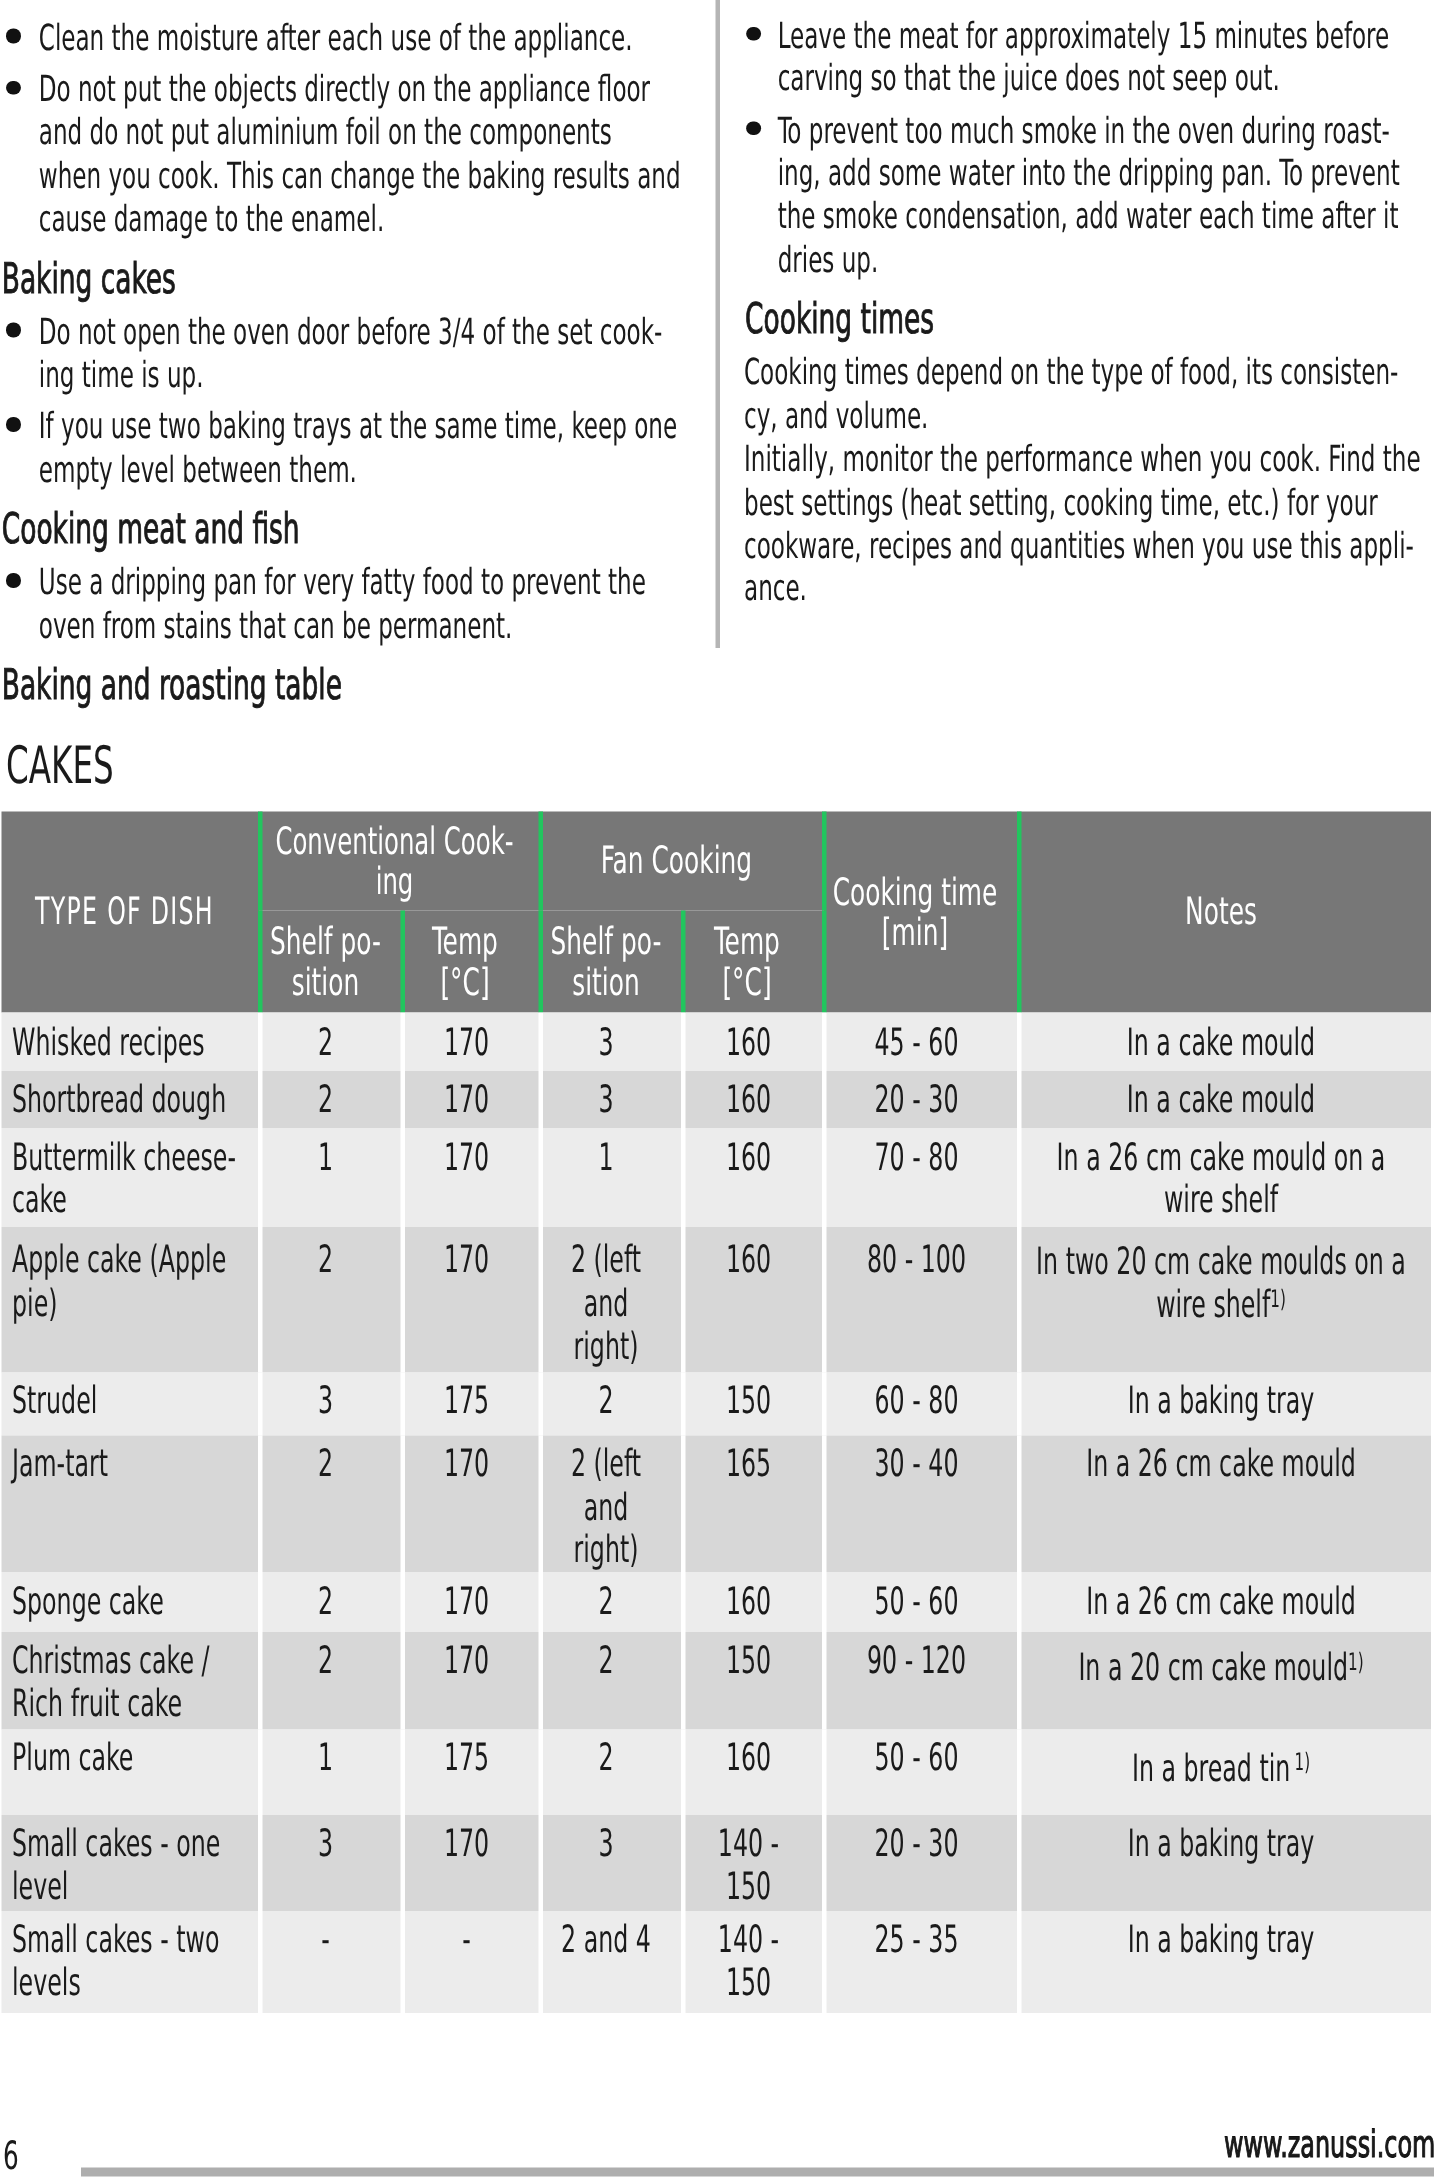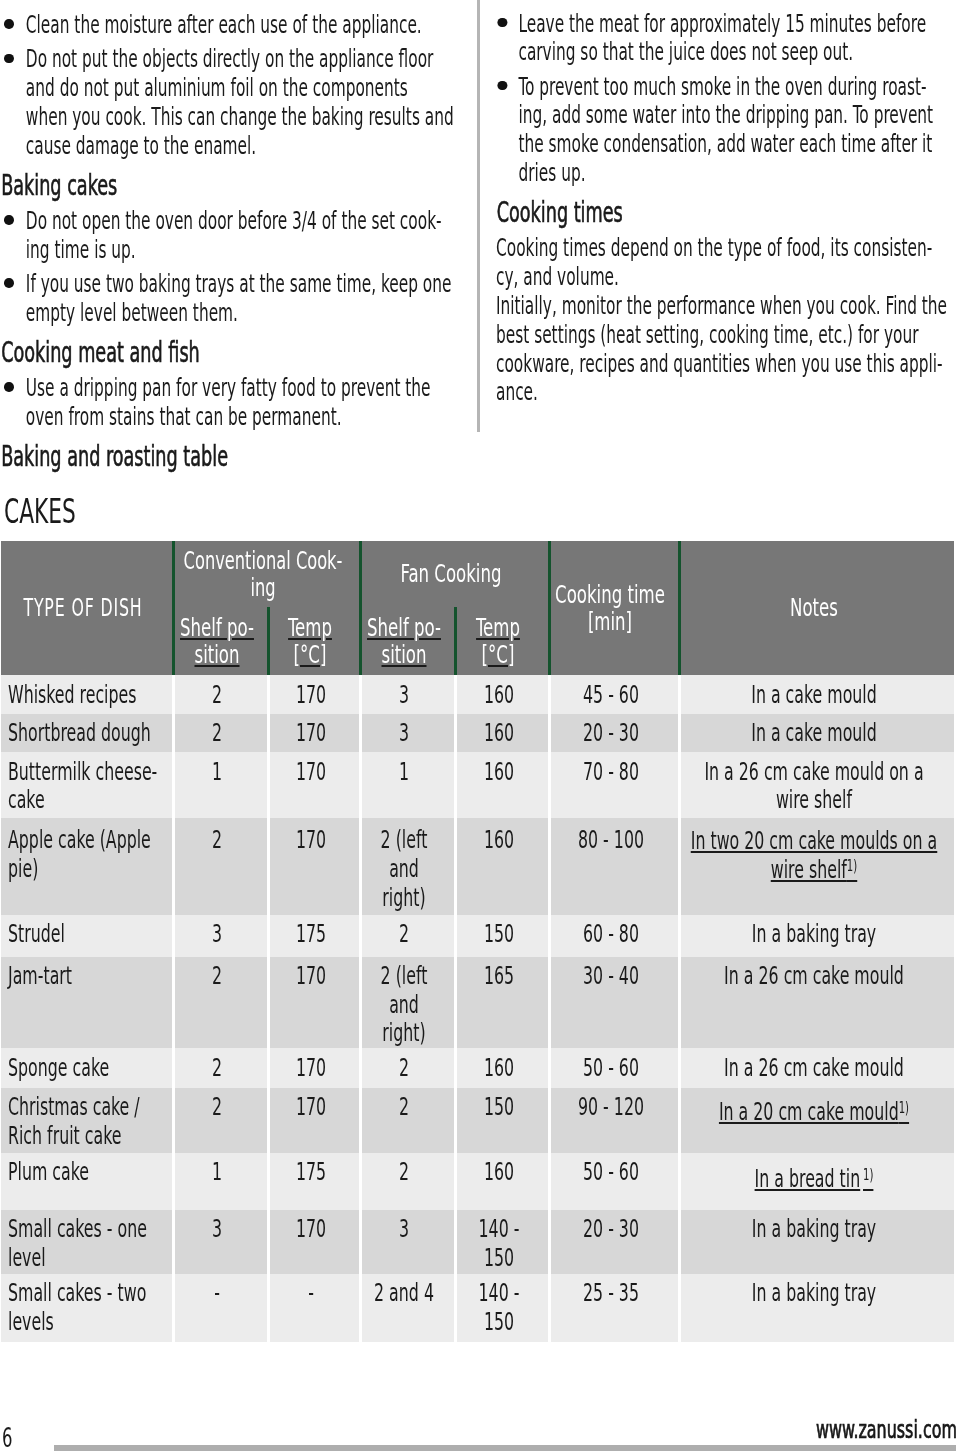--- a/index.html
+++ b/index.html
@@ -48,35 +48,35 @@
       transform:scaleX(0.700);transform-origin:50% 0;text-align:center;
       white-space:nowrap;font-size:25.1px;line-height:28.6px;}
   tbody .sx{left:calc(50% - 3.5px);}
   thead th.sp .sx,thead th.tp .sx,thead th.fc .sx,thead th.ct .sx,thead th.nt .sx{left:calc(50% - 3.6px);}
   td.dish .sx{width:auto;margin-left:0;left:0;transform-origin:0 0;text-align:left;}
   .sx .ln{display:block;white-space:nowrap;}
   table.grid thead th{background:#777;color:#fff;vertical-align:middle;text-align:center;}
   thead th .sx{line-height:27.6px;transform:scaleX(0.734);}
   thead th.tod .sx{transform:scaleX(0.700);}
   thead th.cc .sx{transform:scaleX(0.72);}
-  thead th.vsep{border-left:3px solid #14532d;}
+  thead th.vsep{border-left:3px solid #22c55e;}
   thead tr.hr1{height:65.9px;}
-  thead tr.hr2{height:67.9px;text-decoration:underline;}
+  thead tr.hr2{height:67.9px;}
   th.tod .sx{letter-spacing:1.2px;left:calc(50% - 3.2px);}
   th.cc .sx{position:relative;left:calc(50% - 4px);}
   table.grid tbody td{text-align:center;padding:5.5px 0 0 0;}
   tbody tr{height:0;}
   tbody tr.r0{height:38.8px}tbody tr.r1{height:38.3px}tbody tr.r2{height:65.7px}
   tbody tr.r3{height:96.9px}tbody tr.r4{height:42px}tbody tr.r5{height:69px}
   tbody tr.r6{height:39.8px}tbody tr.r7{height:64.7px}tbody tr.r8{height:57px}
   tbody tr.r9{height:64.1px}tbody tr.r10{height:68px}
   table.grid tbody td.dish{text-align:left;padding-left:7px;padding-right:4px;}
   table.grid tbody td.notes{text-align:center;}
   table.grid tbody tr.r3 td{padding-top:8.5px;}
-  table.grid tbody tr td.hassup{padding-top:9.7px;text-decoration:underline;}
+  table.grid tbody tr td.hassup{padding-top:9.7px;}
   table.grid tbody tr.r3 td.hassup{padding-top:9.2px;}
   table.grid tbody tr td.supgap{padding-top:12.5px;}
   td.hassup sup{letter-spacing:0;}
   td.supgap .sx sup{margin-left:0.25em;}
   tbody tr.light td{background:#ececec;}
   tbody tr.dark td{background:#d7d7d7;}
   tbody td.sepl{border-left:3px solid #fff;}
   sup{font-size:0.64em;vertical-align:baseline;position:relative;top:-0.42em;}
 
   

